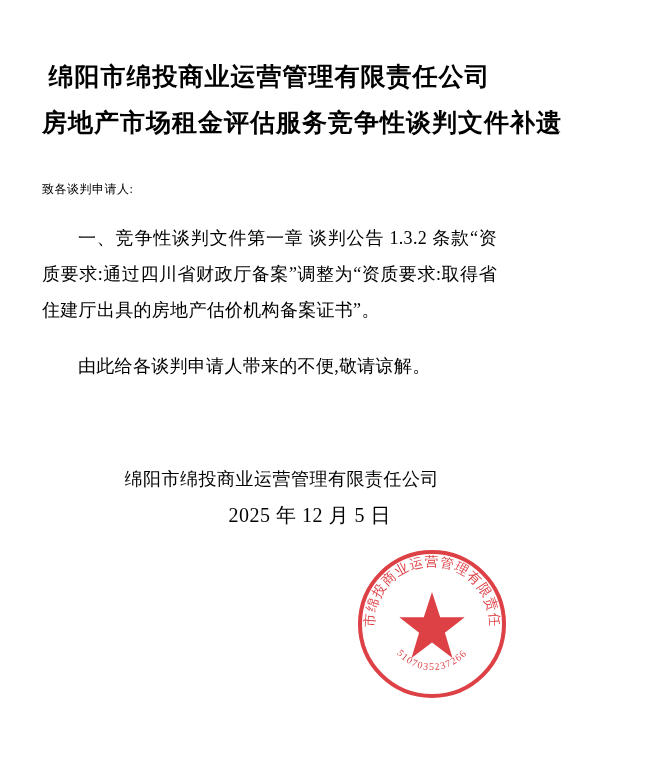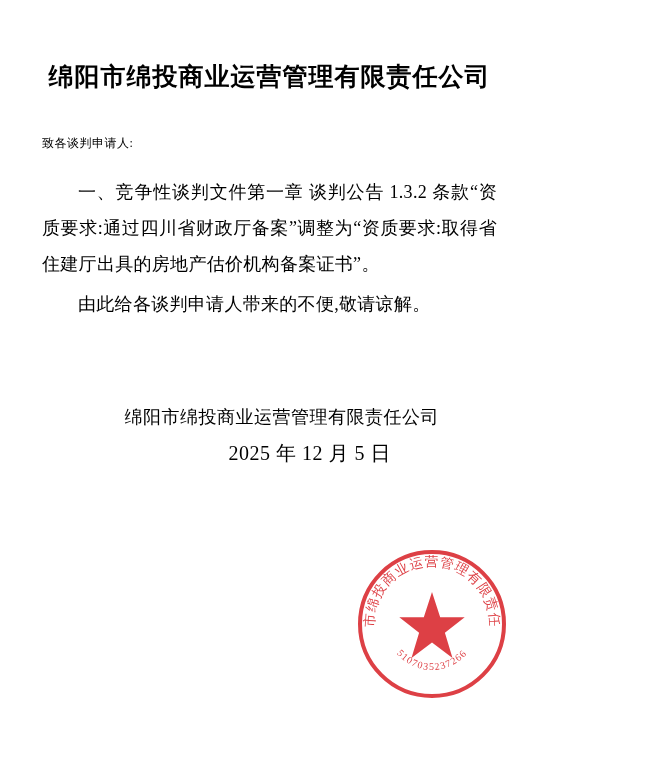--- a/index.html
+++ b/index.html
@@ -42,21 +42,21 @@
   .para {
     font-size: 18px;
     line-height: 36px;
     text-align: justify;
     text-justify: inter-ideograph;
     letter-spacing: 0.3px;
     margin-top: 14px;
     text-indent: 2em;
   }
   .para.tight {
-    margin-top: 4px;
+    margin-top: 20px;
   }
   .sign-block {
     margin-top: 76px;
     text-align: right;
     padding-right: 58px;
     position: relative;
     z-index: 2;
   }
   .sign-line {
     font-size: 18px;
@@ -82,20 +82,21 @@
   }
   .seal svg { display: block; }
 </style>
 </head>
 <body>
 
 <div class="page">
 
   <div class="title-block">
     <div class="title-line">绵阳市绵投商业运营管理有限责任公司</div>
+    <div class="title-line">房地产市场租金评估服务竞争性谈判文件补遗</div>
   </div>
 
   <div class="salutation">致各谈判申请人:</div>
 
 
   <div class="para">一、竞争性谈判文件第一章 谈判公告 1.3.2 条款“资质要求:通过四川省财政厅备案”调整为“资质要求:取得省住建厅出具的房地产估价机构备案证书”。</div>
 
 
   <div class="para tight">由此给各谈判申请人带来的不便,敬请谅解。</div>
 

